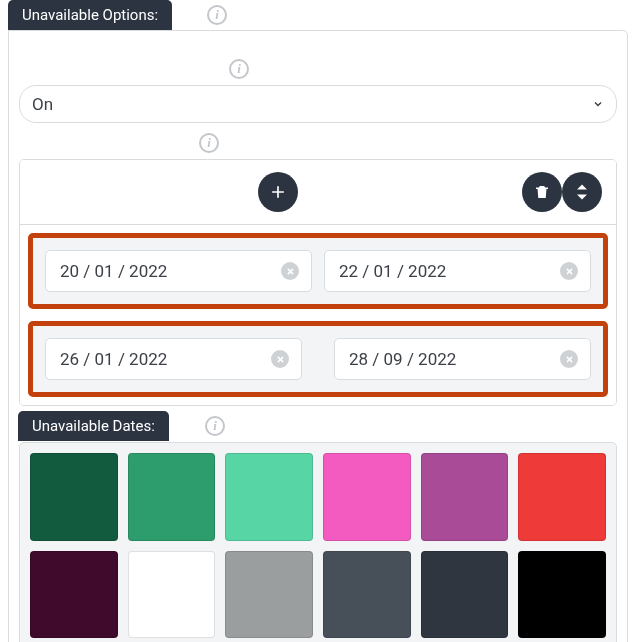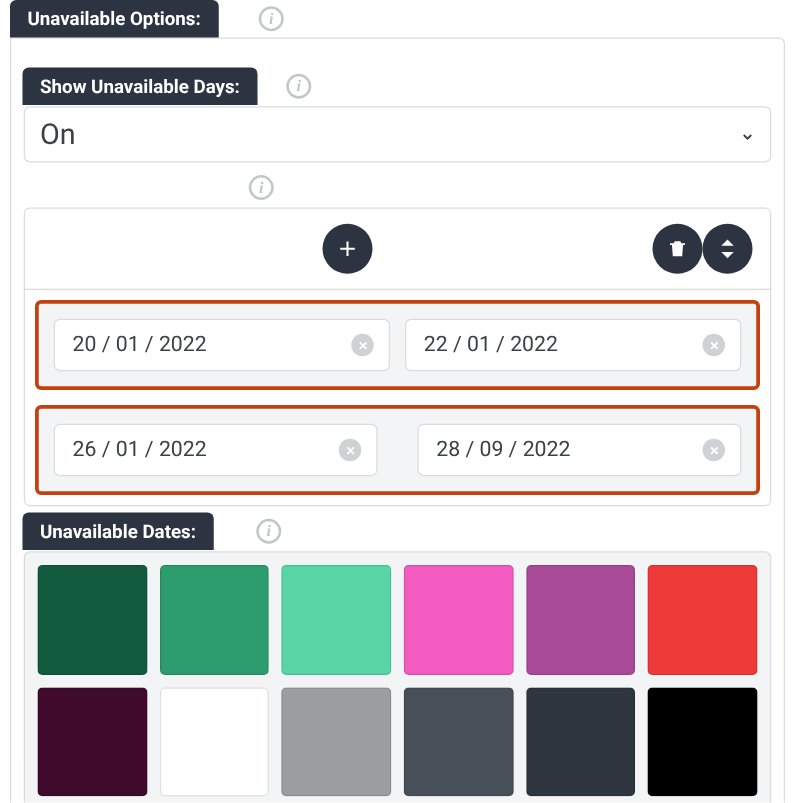--- a/index.html
+++ b/index.html
@@ -25,21 +25,21 @@
     position: absolute;
     top: -1px;
     left: -1px;
     transform: translateY(-100%);
     background: #2b3440;
     color: #fff;
     padding: 6px 14px 6px 14px;
     border-top-left-radius: 5px;
     border-top-right-radius: 5px;
     font-size: 15px;
-    font-weight: 700;
+    font-weight: 400;
     display: inline-flex;
     align-items: center;
     justify-content: center;
   }
   .info-icon {
     display: inline-flex;
     align-items: center;
     justify-content: center;
     width: 20px;
     height: 20px;
@@ -57,26 +57,26 @@
   .outer-panel {
     margin: 30px 8px 8px 8px;
   }
   .inner-section {
     position: relative;
     margin-top: 36px;
   }
   .inner-section:first-child { margin-top: 18px; }
   .select-wrap {
     border: 1px solid #d9dcdf;
-    border-radius: 5px;
+    border-radius: 17px;
     width: 100%;
     display: flex;
     align-items: center;
     padding: 8px 12px;
-    font-size: 23px;
+    font-size: 17px;
     color: #3c4148;
     background: #fff;
     position: relative;
   }
   .select-wrap .chevron {
     position: absolute;
     right: 12px;
     top: 50%;
     transform: translateY(-50%);
     color: #3c4148;
@@ -109,21 +109,21 @@
   }
   .date-groups {
     border-top: 1px solid #d9dcdf;
     padding: 8px;
     background: #fff;
   }
   .date-row {
     display: flex;
     gap: 12px;
     background: #f3f4f5;
-    border: 3px solid #c2410c;
+    border: 5px solid #c2410c;
     border-radius: 5px;
     padding: 12px;
     margin-bottom: 12px;
   }
   .date-row:last-child { margin-bottom: 0; gap: 32px; }
   .date-input {
     flex: 1;
     background: #fff;
     border: 1px solid #d9dcdf;
     border-radius: 5px;
@@ -177,23 +177,20 @@
 </head>
 <body>
 
 <div class="outer-panel">
   <div class="tab-label">
     <span>Unavailable Options:</span>
   </div>
   <span class="info-icon" style="left:188px;">i</span>
 
   <div class="inner-section">
-    <div class="tab-label">
-      <span>Show Unavailable Days:</span>
-    </div>
     <span class="info-icon" style="left:200px;">i</span>
     <div class="select-wrap">
       <span>On</span>
       <span class="chevron">
         <svg width="12" height="12" viewBox="0 0 24 24" fill="none" stroke="currentColor" stroke-width="3">
             <polyline points="6 9 12 15 18 9"></polyline>
           </svg>
       </span>
     </div>
   </div>

